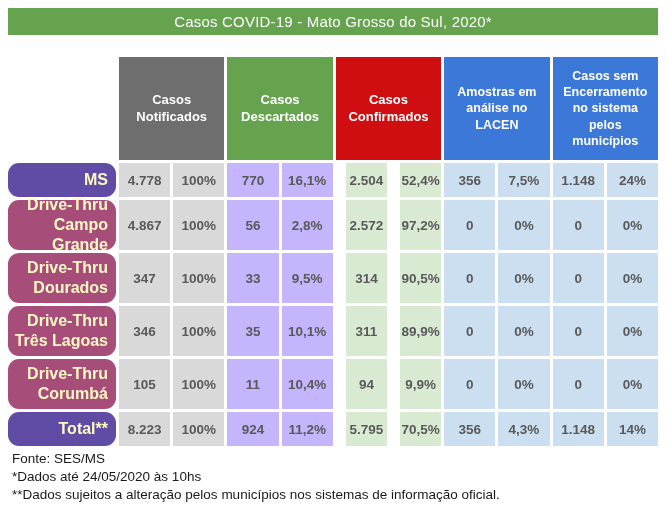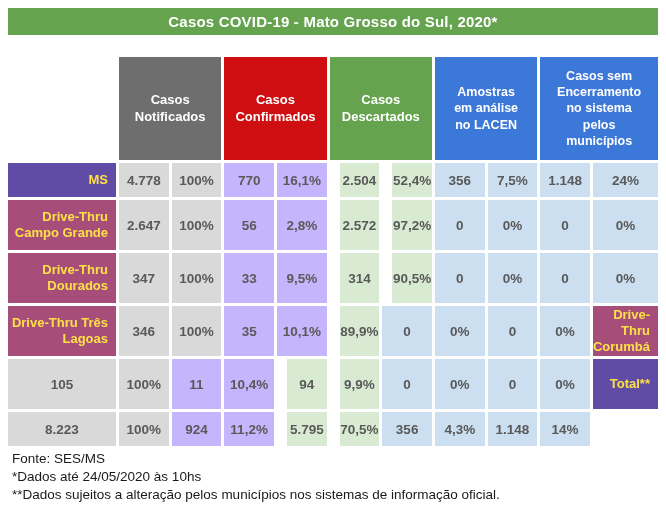--- a/index.html
+++ b/index.html
@@ -5,21 +5,21 @@
   html,body{margin:0;padding:0;background:#ffffff;}
   body{
     width:666px;height:508px;
     font-family:"Liberation Sans",sans-serif;
     -webkit-font-smoothing:antialiased;
   }
   .canvas{position:relative;width:666px;height:508px;background:#ffffff;overflow:hidden;}
 
   .title-bar{
     position:absolute;left:8px;top:8px;width:650px;height:27px;
-    background:#66A34E;color:#ffffff;font-weight:bold;font-size:15px;
+    background:#66A34E;color:#ffffff;font-weight:normal;font-size:15px;
     display:flex;align-items:center;justify-content:center;letter-spacing:.2px;
   }
 
   .grid{
     position:absolute;left:8px;top:57px;width:650px;
     display:grid;
     grid-template-columns:108px repeat(10,1fr);
     grid-template-rows:103px 34px 50px 50px 50px 50px 34px;
     gap:3px;
   }
@@ -29,23 +29,23 @@
     color:#ffffff;font-weight:bold;font-size:13px;line-height:1.3;
     display:flex;align-items:center;justify-content:center;text-align:center;
     padding:0 12px;box-sizing:border-box;
   }
   .h-gray{background:#6E6E6E;}
   .h-red{background:#CE0E11;}
   .h-green{background:#66A34E;}
   .h-blue{background:#3C78D8;font-size:12.5px;}
 
   .label-cell{
-    color:#fde047;font-weight:bold;font-size:13px;line-height:1.25;
+    color:#fef9c3;font-weight:bold;font-size:16px;line-height:1.25;
     display:flex;align-items:center;justify-content:flex-end;text-align:right;
-    padding-right:8px;box-sizing:border-box;
+    padding-right:8px;box-sizing:border-box;border-radius:11px;
   }
   .label-purple{background:#604CA5;}
   .label-maroon{background:#A64D79;}
 
   .v-cell{
     color:#595959;font-weight:bold;font-size:13.5px;
     display:flex;align-items:center;justify-content:center;
   }
   .c-gray{background:#D9D9D9;}
   .c-red{background:#c4b5fd;}
@@ -60,37 +60,37 @@
 </head>
 <body>
 
 <div class="canvas">
 
   <div class="title-bar">Casos COVID-19 - Mato Grosso do Sul, 2020*</div>
 
   <div class="grid" id="grid">
       <div class="spacer"></div>
       <div class="h-cell h-gray">Casos Notificados</div>
+      <div class="h-cell h-green">Casos Descartados</div>
       <div class="h-cell h-red">Casos Confirmados</div>
-      <div class="h-cell h-green">Casos Descartados</div>
       <div class="h-cell h-blue">Amostras em análise no LACEN</div>
       <div class="h-cell h-blue">Casos sem Encerramento no sistema pelos municípios</div>
       <div class="label-cell label-purple">MS</div>
       <div class="v-cell c-gray">4.778</div>
       <div class="v-cell c-gray">100%</div>
       <div class="v-cell c-red">770</div>
       <div class="v-cell c-red">16,1%</div>
       <div class="v-cell c-green">2.504</div>
       <div class="v-cell c-green">52,4%</div>
       <div class="v-cell c-blue">356</div>
       <div class="v-cell c-blue">7,5%</div>
       <div class="v-cell c-blue">1.148</div>
       <div class="v-cell c-blue">24%</div>
       <div class="label-cell label-maroon">Drive-Thru Campo Grande</div>
-      <div class="v-cell c-gray">2.647</div>
+      <div class="v-cell c-gray">4.867</div>
       <div class="v-cell c-gray">100%</div>
       <div class="v-cell c-red">56</div>
       <div class="v-cell c-red">2,8%</div>
       <div class="v-cell c-green">2.572</div>
       <div class="v-cell c-green">97,2%</div>
       <div class="v-cell c-blue">0</div>
       <div class="v-cell c-blue">0%</div>
       <div class="v-cell c-blue">0</div>
       <div class="v-cell c-blue">0%</div>
       <div class="label-cell label-maroon">Drive-Thru Dourados</div>
@@ -102,20 +102,21 @@
       <div class="v-cell c-green">90,5%</div>
       <div class="v-cell c-blue">0</div>
       <div class="v-cell c-blue">0%</div>
       <div class="v-cell c-blue">0</div>
       <div class="v-cell c-blue">0%</div>
       <div class="label-cell label-maroon">Drive-Thru Três Lagoas</div>
       <div class="v-cell c-gray">346</div>
       <div class="v-cell c-gray">100%</div>
       <div class="v-cell c-red">35</div>
       <div class="v-cell c-red">10,1%</div>
+      <div class="v-cell c-green">311</div>
       <div class="v-cell c-green">89,9%</div>
       <div class="v-cell c-blue">0</div>
       <div class="v-cell c-blue">0%</div>
       <div class="v-cell c-blue">0</div>
       <div class="v-cell c-blue">0%</div>
       <div class="label-cell label-maroon">Drive-Thru Corumbá</div>
       <div class="v-cell c-gray">105</div>
       <div class="v-cell c-gray">100%</div>
       <div class="v-cell c-red">11</div>
       <div class="v-cell c-red">10,4%</div>

